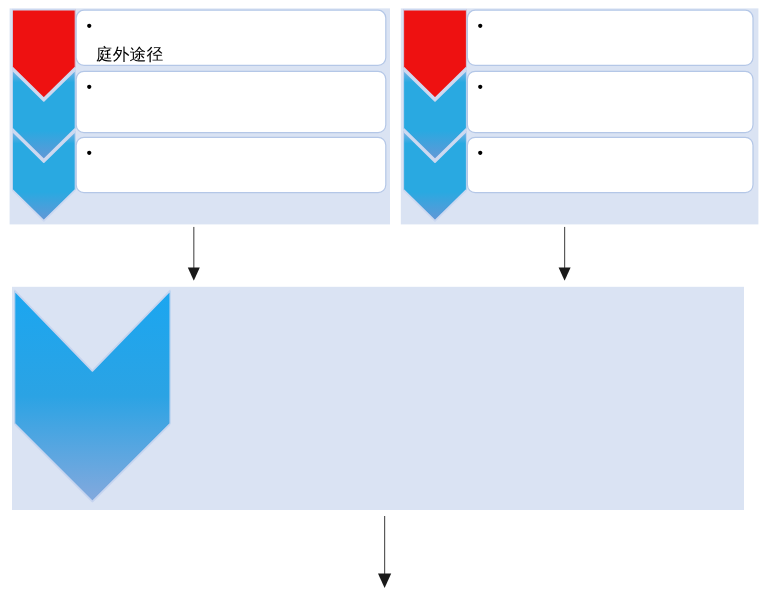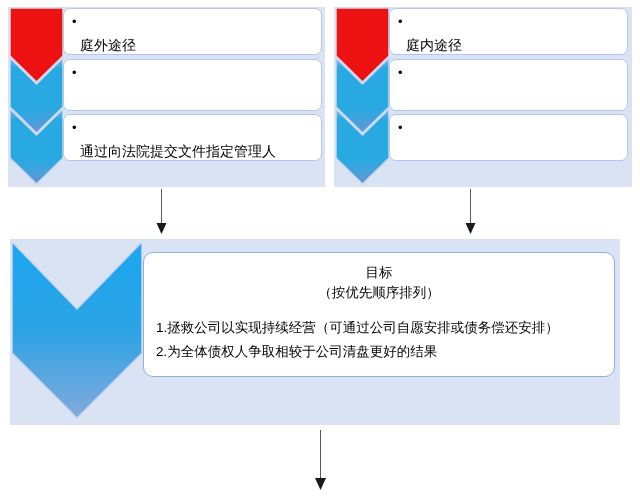--- a/index.html
+++ b/index.html
@@ -56,41 +56,39 @@
     </svg>
     <div class="stepbox b1">
       <span class="bullet">•</span>
       <span class="steptext">庭外途径</span>
     </div>
     <div class="stepbox b2">
       <span class="bullet">•</span>
     </div>
     <div class="stepbox b3">
       <span class="bullet">•</span>
-      <span class="steptext">通过向法院提交文件指定管理人</span>
     </div>
   </div>
 
   <div class="panel right">
     <svg class="chevrons" viewBox="0 0 53 180">
       <defs>
         <linearGradient id="bluegradR" x1="0" y1="0" x2="0" y2="1">
           <stop offset="0" stop-color="#7fb3e6"></stop>
           <stop offset="0.14" stop-color="#29a9e1"></stop>
           <stop offset="0.68" stop-color="#29a9e1"></stop>
           <stop offset="1" stop-color="#6397d6"></stop>
         </linearGradient>
       </defs>
       <polygon points="0,1 53,1 53,49 26.5,75 0,49" fill="#ee1111" stroke="#ccd8f0" stroke-width="1.5" stroke-linejoin="round"></polygon>
       <polygon points="0,51 26.5,77 53,51 53,100 26.5,126 0,100" fill="url(#bluegradR)" stroke="#ccd8f0" stroke-width="1.5" stroke-linejoin="round"></polygon>
       <polygon points="0,102 26.5,128 53,102 53,151 26.5,177 0,151" fill="url(#bluegradR)" stroke="#ccd8f0" stroke-width="1.5" stroke-linejoin="round"></polygon>
     </svg>
     <div class="stepbox b1">
       <span class="bullet">•</span>
-      <span class="steptext">庭内途径</span>
     </div>
     <div class="stepbox b2">
       <span class="bullet">•</span>
     </div>
     <div class="stepbox b3">
       <span class="bullet">•</span>
     </div>
   </div>
 
   <svg class="arrow" style="left:156px;top:189px;" width="11" height="45">
@@ -106,28 +104,20 @@
     <svg class="bigchevron" viewBox="0 0 130 178">
       <defs>
         <linearGradient id="biggrad" x1="0" y1="0" x2="0" y2="1">
           <stop offset="0" stop-color="#1ba6f0"></stop>
           <stop offset="0.5" stop-color="#2ba3e4"></stop>
           <stop offset="1" stop-color="#84a9dd"></stop>
         </linearGradient>
       </defs>
       <polygon points="0,1 65,68 130,1 130,112 65,177 0,112" fill="url(#biggrad)" stroke="#c6d4ef" stroke-width="1.5" stroke-linejoin="round"></polygon>
     </svg>
-    <div class="goalbox">
-      <div class="goal-title">目标</div>
-      <div class="goal-subtitle">（按优先顺序排列）</div>
-      <div class="goal-items">
-        <div class="goal-item">1.拯救公司以实现持续经营（可通过公司自愿安排或债务偿还安排）</div>
-        <div class="goal-item">2.为全体债权人争取相较于公司清盘更好的结果</div>
-      </div>
-    </div>
   </div>
 
   <svg class="arrow" style="left:314px;top:430px;" width="13" height="60">
     <line x1="6.5" y1="0" x2="6.5" y2="49" stroke="#5a5a5a" stroke-width="1"></line>
     <polygon points="1,48 12,48 6.5,60" fill="#1a1a1a"></polygon>
   </svg>
 
 </div>
 
 </body></html>

